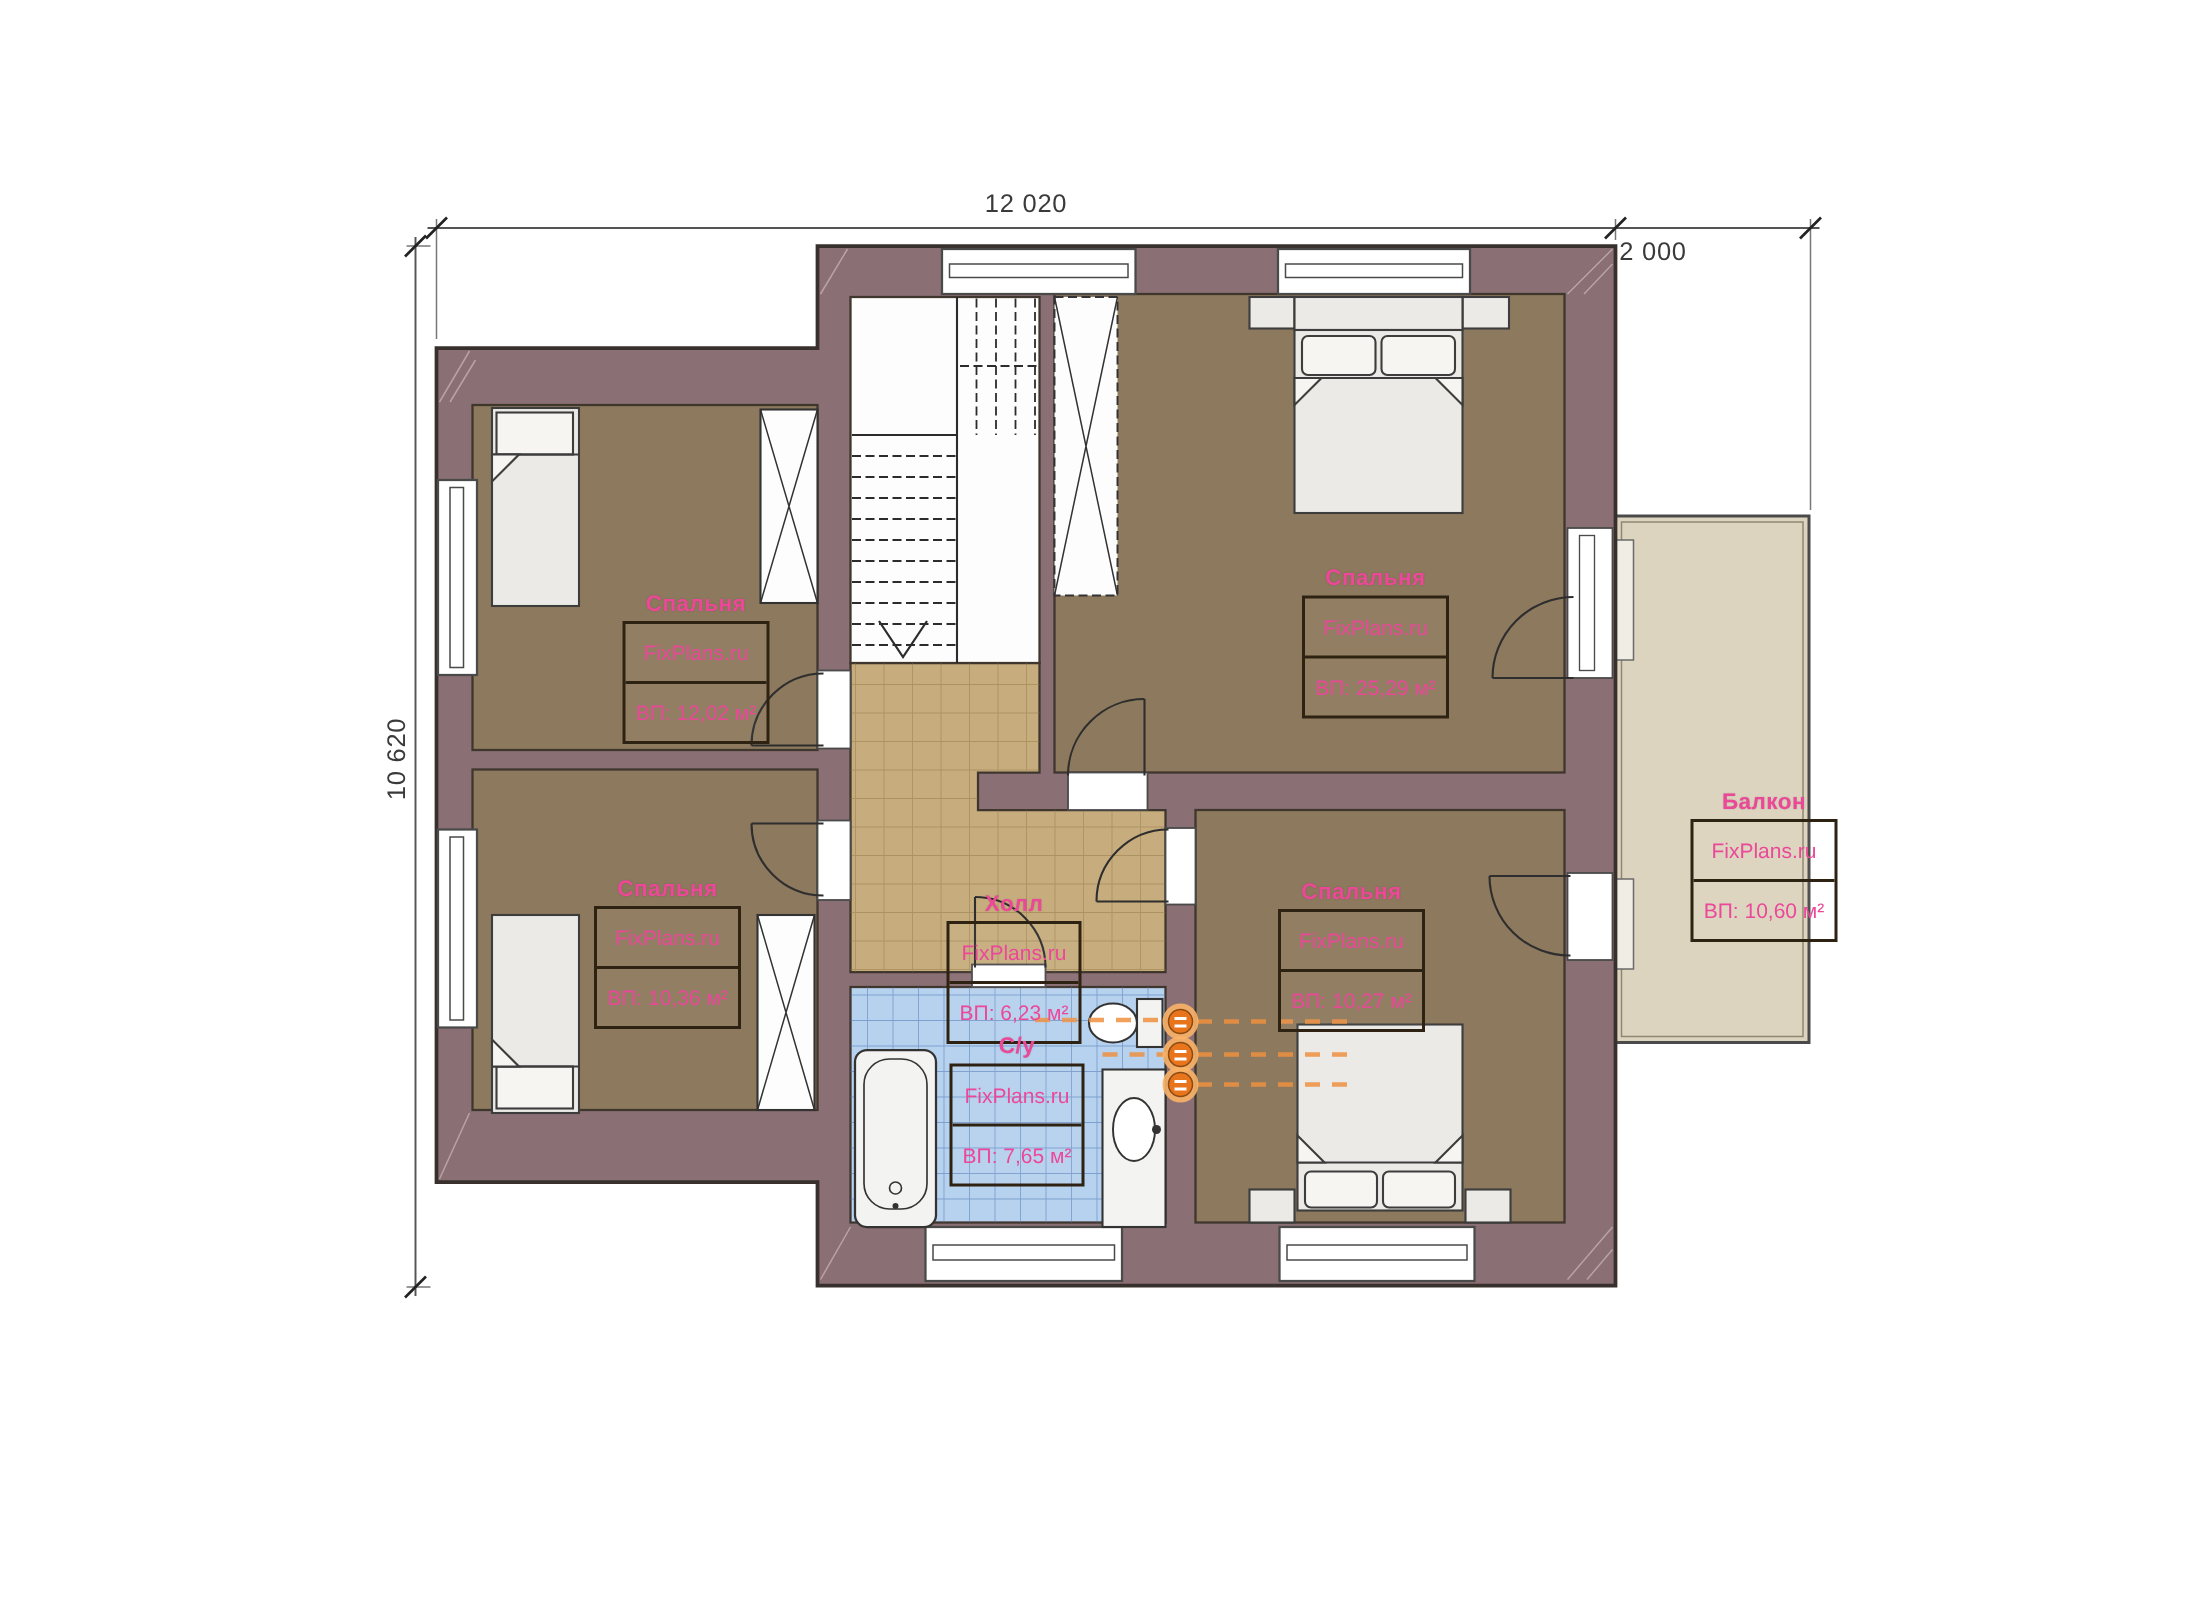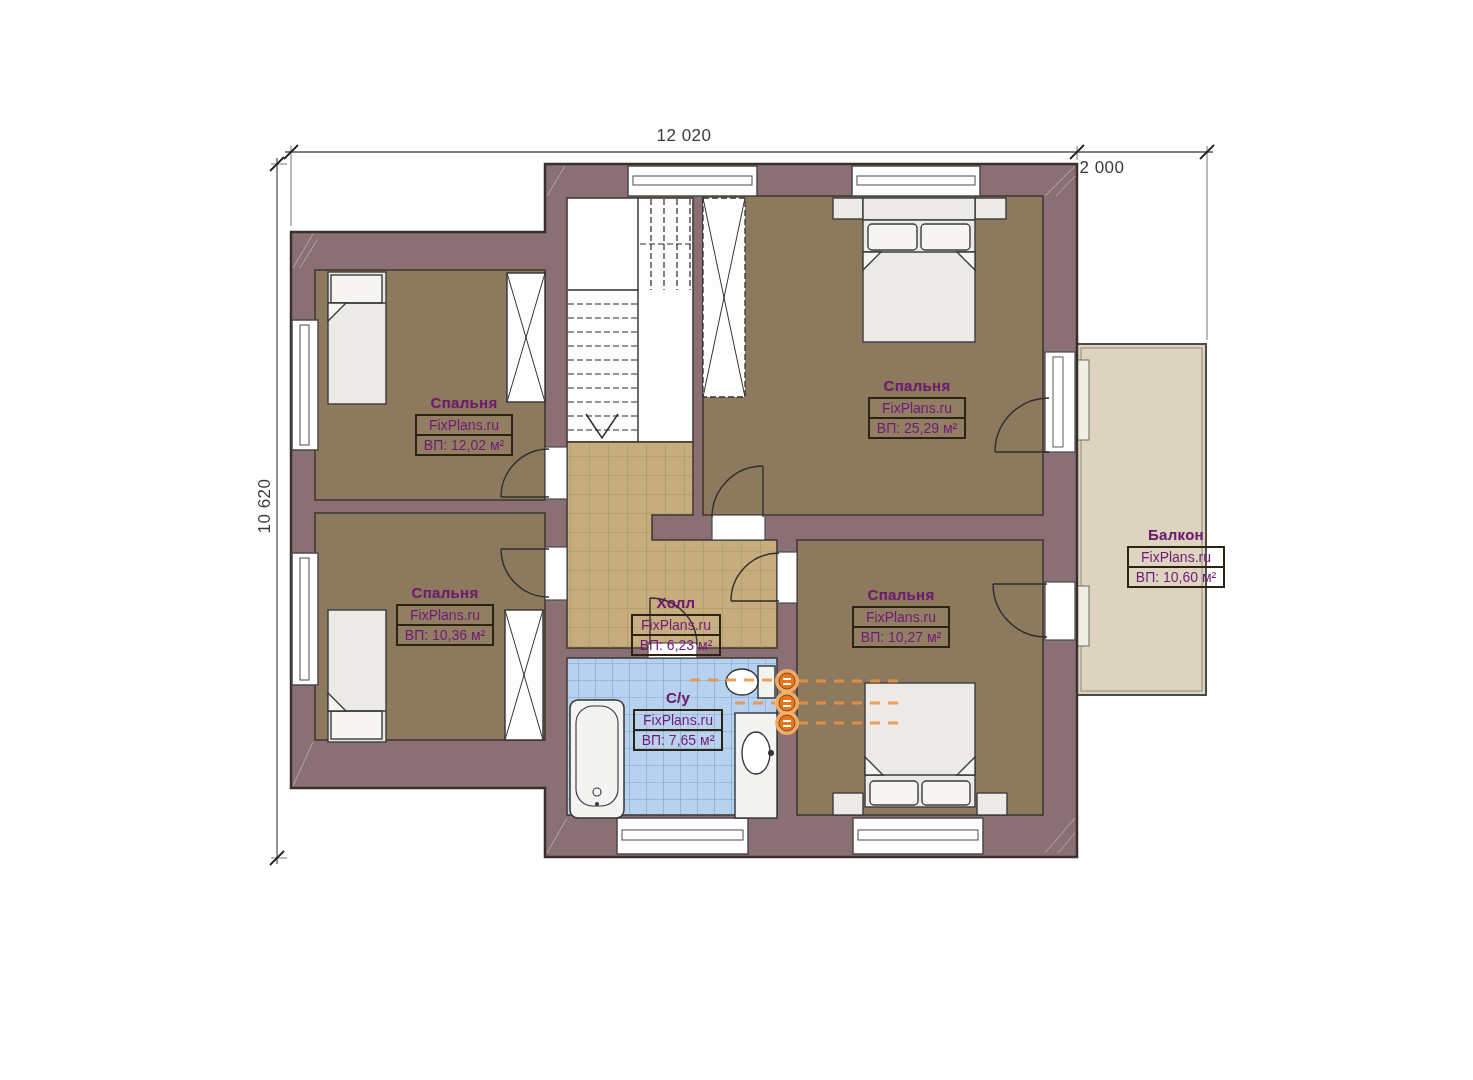--- a/index.html
+++ b/index.html
@@ -3,24 +3,24 @@
 <meta charset="utf-8">
 <style>
   html,body{margin:0;padding:0;background:#ffffff;}
   #stage{position:relative;width:1473px;height:1080px;background:#ffffff;overflow:hidden;
          font-family:"Liberation Sans", sans-serif;}
   #plan-svg{position:absolute;left:0;top:0;}
 
   .dim-label{position:absolute;font-size:17px;color:#3a3a3a;text-align:center;letter-spacing:.5px;}
   .dim-label.vert{transform:rotate(-90deg);transform-origin:center center;}
 
-  .room-label{position:absolute;width:140px;margin-left:-70px;text-align:center;color:#701a75;}
+  .room-label{position:absolute;width:140px;margin-left:-70px;text-align:center;color:#ec4899;}
   .room-name{font-size:15px;font-weight:bold;letter-spacing:.3px;text-shadow:0 0 1px rgba(60,40,10,.25);}
   .label-box{display:inline-block;margin-top:3px;border:2px solid #2e2213;background:rgba(255,255,255,0.04);}
-  .label-box .row{padding:1px 7px;font-size:14px;white-space:nowrap;}
+  .label-box .row{padding:11px 7px;font-size:14px;white-space:nowrap;}
   .label-box .row + .row{border-top:2px solid #2e2213;}
 </style>
 </head>
 <body>
 
 <div id="stage">
 
 <svg id="plan-svg" width="1473" height="1080" viewBox="0 0 1473 1080">
   <defs>
     <pattern id="pat-hall" width="19" height="19" patternUnits="userSpaceOnUse">

